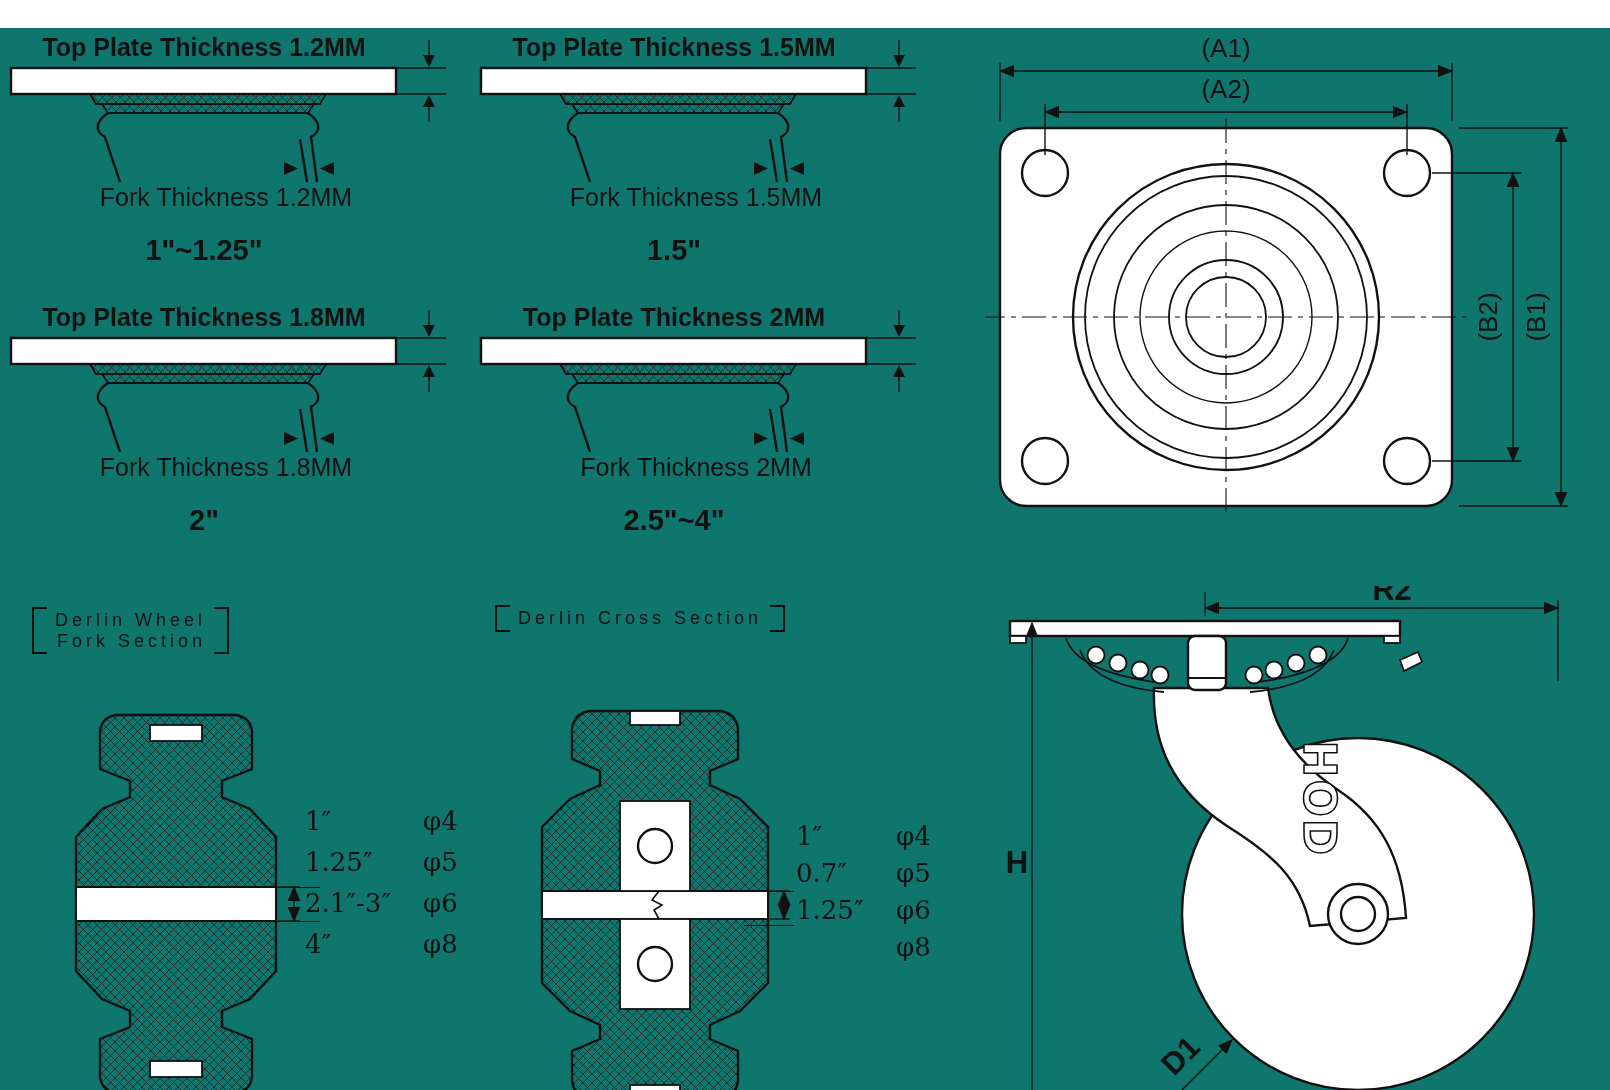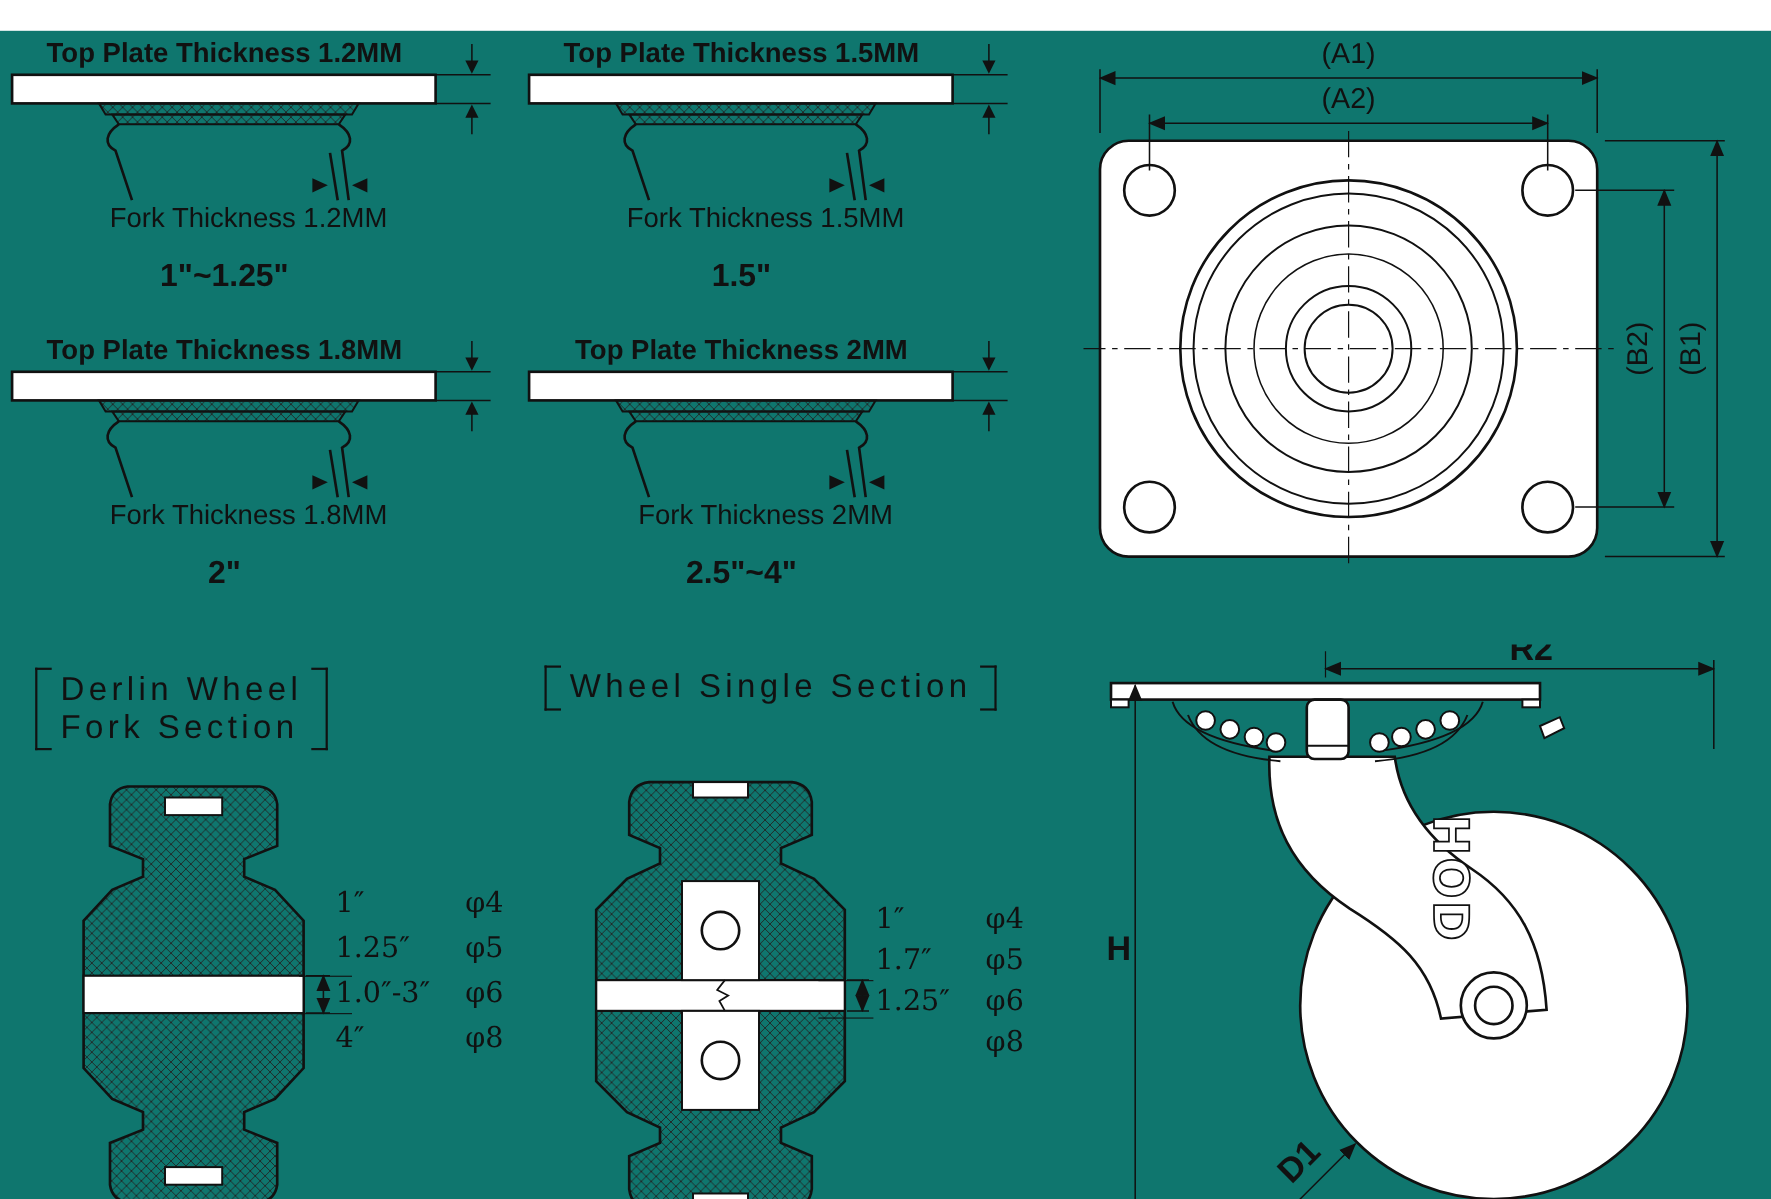--- a/index.html
+++ b/index.html
@@ -21,21 +21,21 @@
   .dlabel { font:26px "Liberation Sans",sans-serif; text-anchor:middle; }
   .dlabel2{ font:600 31px "Liberation Sans",sans-serif; text-anchor:middle; }
   .brand  { font:bold 44px "DejaVu Sans",sans-serif; text-anchor:middle;
             fill:#fff; stroke:#111; stroke-width:1.6px; letter-spacing:2px; }
 
   
   .btitle { position:absolute; display:flex; align-items:stretch; }
   .brk    { width:13px; border:2.5px solid #111; }
   .brk.l  { border-right:none; }
   .brk.r  { border-left:none; }
-  .btxt   { font-size:30px; letter-spacing:4px; line-height:1.15; text-align:left; padding:3px 8px; white-space:nowrap; }
+  .btxt   { font-size:18px; letter-spacing:4px; line-height:1.15; text-align:right; padding:3px 8px; white-space:nowrap; }
 
   
   .dimrows { position:absolute; }
   .dimrow  { display:flex; font-family:"DejaVu Serif",serif; font-size:26px; }
   .dimrows.derlin  .dimrow { line-height:32px; margin-bottom:9px; }
   .dimrows.bearing .dimrow { line-height:30px; margin-bottom:7px; }
   .szc  { width:118px; }
   .dimrows.bearing .szc { width:100px; }
   .leader { position:absolute; border-top:1.6px solid #111; height:0; }
 
@@ -212,35 +212,35 @@
     <div class="dimrows derlin" style="left:285px;top:212px">
       <div class="dimrow">
         <span class="szc">1″</span>
         <span class="borec">φ4</span>
       </div>
       <div class="dimrow">
         <span class="szc">1.25″</span>
         <span class="borec">φ5</span>
       </div>
       <div class="dimrow">
-        <span class="szc">1.0″-3″</span>
+        <span class="szc">2.1″-3″</span>
         <span class="borec">φ6</span>
       </div>
       <div class="dimrow">
         <span class="szc">4″</span>
         <span class="borec">φ8</span>
       </div>
     </div>
   </div>
 
   <div class="wheel-block" style="left:490px;top:565px;width:470px;height:525px">
     <div class="btitle" style="left:5px;top:12px">
       <span class="brk l"></span>
       <div class="btxt">
-        <div>Wheel Single Section</div>
+        <div>Derlin Cross Section</div>
       </div>
       <span class="brk r"></span>
     </div>
     <svg class="abs" style="left:48px;top:112px" width="258" height="400" viewBox="0 0 258 400">
       <path fill="url(#xh)" class="ln" d="M 52,6 L 182,6 Q 198,8 200,24 L 200,54 L 172,66 L 172,80 L 202,94 L 230,122 L 230,278 L 202,306 L 172,320 L 172,334 L 200,346 L 200,376 Q 198,392 182,394 L 52,394 Q 36,392 34,376 L 34,346 L 62,334 L 62,320 L 32,306 L 4,278 L 4,122 L 32,94 L 62,80 L 62,66 L 34,54 L 34,24 Q 36,8 52,6 Z"></path>
       <rect x="4" y="186" width="226" height="28" fill="#fff" stroke="#111" stroke-width="2"></rect>
       <rect x="82" y="96" width="70" height="90" fill="#fff" class="lnm"></rect>
       <rect x="82" y="214" width="70" height="90" fill="#fff" class="lnm"></rect>
       <circle cx="117" cy="141" r="17" fill="#fff" class="ln"></circle>
       <circle cx="117" cy="259" r="17" fill="#fff" class="ln"></circle>
@@ -254,21 +254,21 @@
       </g>
     </svg>
     <div class="leader" style="left:254px;top:298px;width:50px"></div>
     <div class="leader" style="left:254px;top:332px;width:50px"></div>
     <div class="dimrows bearing" style="left:306px;top:228px">
       <div class="dimrow">
         <span class="szc">1″</span>
         <span class="borec">φ4</span>
       </div>
       <div class="dimrow">
-        <span class="szc">1.7″</span>
+        <span class="szc">0.7″</span>
         <span class="borec">φ5</span>
       </div>
       <div class="dimrow">
         <span class="szc">1.25″</span>
         <span class="borec">φ6</span>
       </div>
       <div class="dimrow">
         <span class="szc"></span>
         <span class="borec">φ8</span>
       </div>

